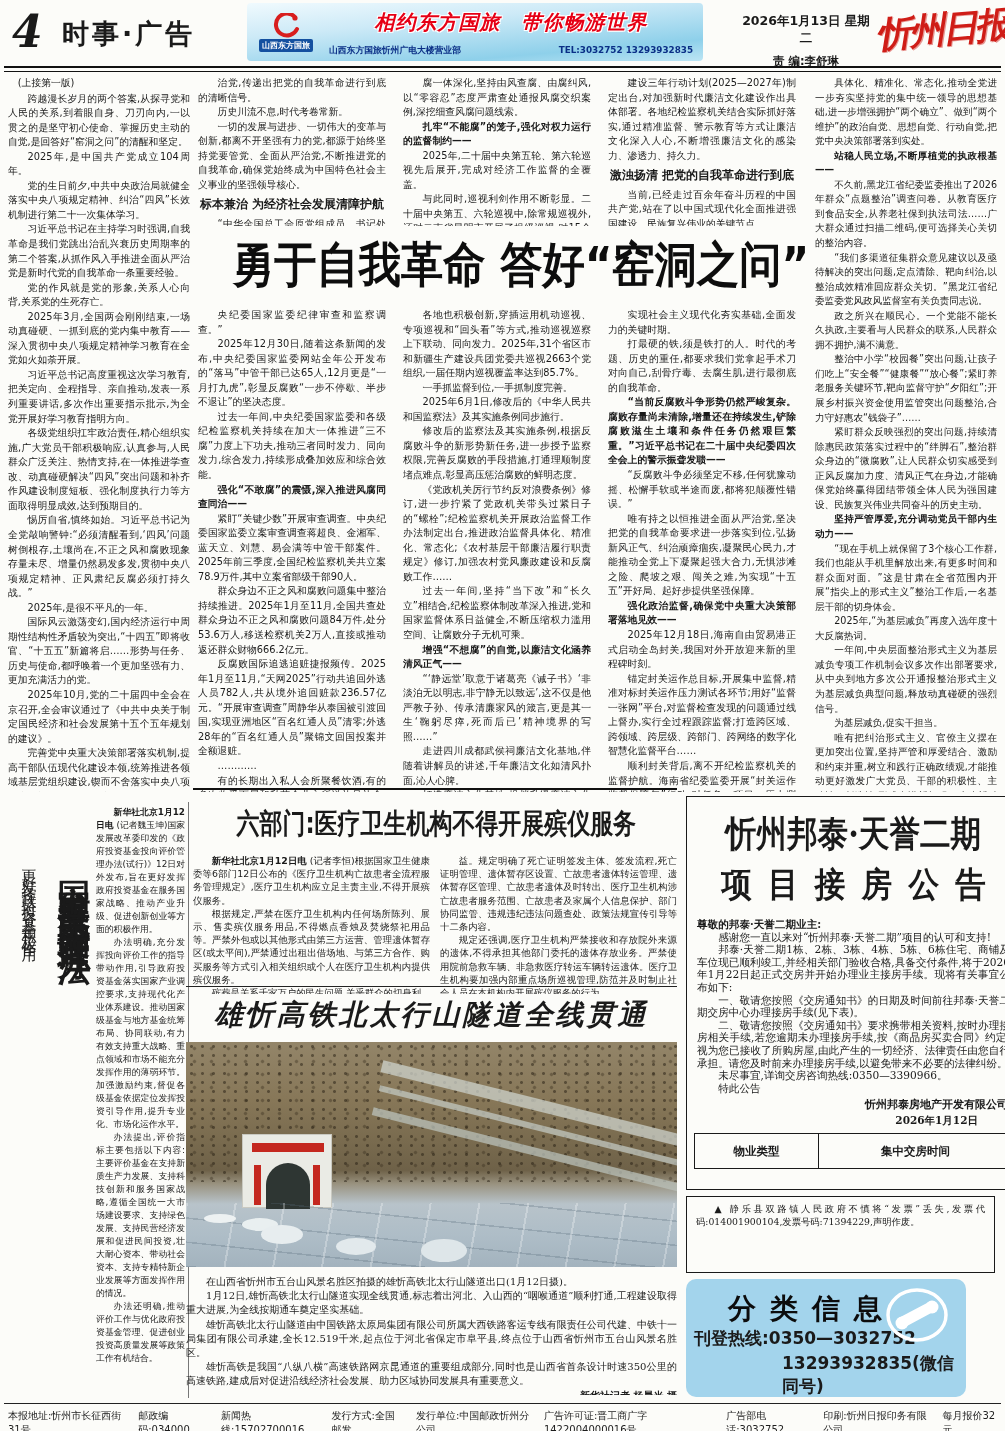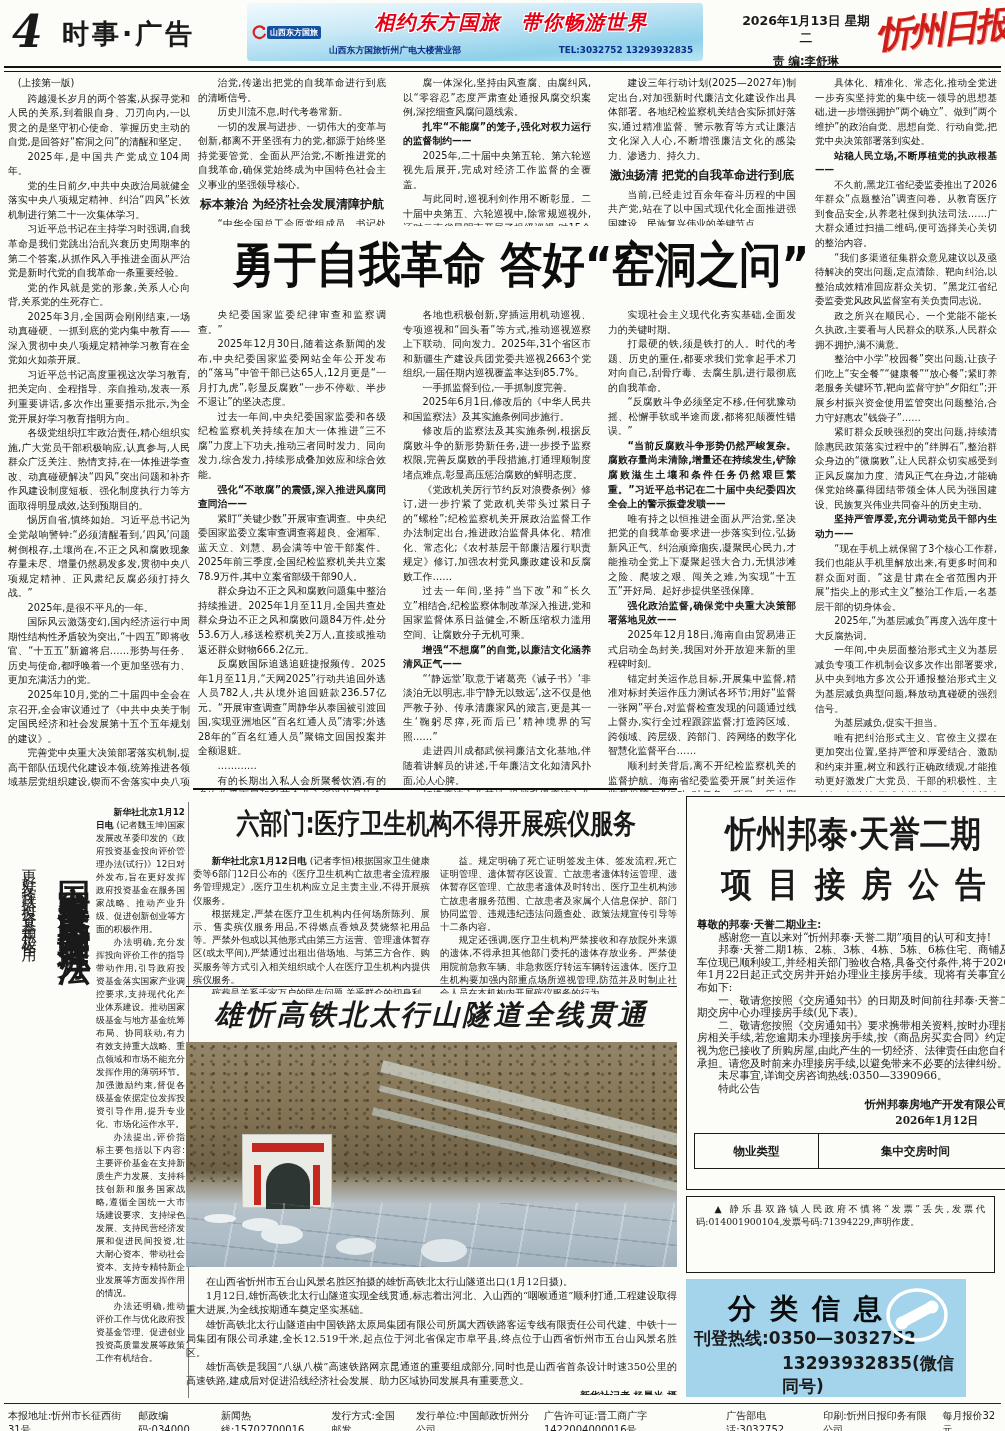--- a/index.html
+++ b/index.html
@@ -11,21 +11,21 @@
   }
   .abs { position:absolute; }
 
   
   #pageno { left:12px; top:6px; font-size:44px; font-weight:900; font-style:italic;
             font-family:"DejaVu Serif","Liberation Serif",serif; }
   #section-title { left:62px; top:16px; font-size:27px; font-weight:900; letter-spacing:3px; }
   #ad-banner { left:247px; top:3px; width:456px; height:58px; border-radius:4px;
     background:linear-gradient(175deg,#f0fafe 0%,#cdeaf7 35%,#8ed0ea 78%,#bce5f4 100%);
     display:flex; padding:4px 8px 3px 4px; gap:6px; }
-  #ad-logo { width:70px; display:flex; flex-direction:row; align-items:center; justify-content:center; }
+  #ad-logo { width:70px; display:flex; flex-direction:column; align-items:center; justify-content:center; }
   #ad-logo .lbl { background:#1450a0; color:#fff; font-size:8px; font-weight:bold;
     padding:1px 3px; border-radius:2px; white-space:nowrap; }
   #ad-right { flex:1; display:flex; flex-direction:column; justify-content:space-between; }
   #ad-slogan { font-size:20px; font-weight:900; font-style:italic; color:#e60015;
     text-align:center; letter-spacing:1px; white-space:nowrap; margin-top:2px;
     text-shadow:0 0 2px #fff,1px 1px 0 #fff,-1px -1px 0 #fff,1px -1px 0 #fff,-1px 1px 0 #fff; }
   #ad-bottom { display:flex; justify-content:space-between; font-size:8.8px;
     color:#0a2f86; font-weight:bold; padding:0 2px 1px 2px; }
   #date-block { left:740px; top:13px; width:132px; text-align:center; }
   #issue-date { font-size:12.5px; font-weight:bold; }
@@ -121,21 +121,21 @@
   #bt-table th { font-weight:bold; font-size:11.5px; }
   #bt-table .c1 { width:39%;margin-left:36px; }
 
   
   #loss { left:686px; top:1196px; width:309px; height:77px; border:1.6px solid #1a1a1a; overflow:hidden; }
   #loss-title { text-align:center; font-size:17px; font-weight:900; margin-top:7px; letter-spacing:3px; }
   #loss-body { padding:5px 9px 0; font-size:9.3px; line-height:13px; text-indent:2em; text-align:justify;
     font-family:"DejaVu Serif","Liberation Serif",serif; }
 
   
-  #classified { left:686px; top:1279px; width:280px; height:118px; background:#a3d4ec; overflow:hidden; }
+  #classified { left:686px; top:1279px; width:280px; height:118px; background:#a3d4ec; overflow:hidden;border-radius:10px; }
   #cl-title { position:absolute; left:42px; top:11px; font-size:28px; font-weight:900;
     letter-spacing:14px; color:#0c0c0c; }
   #cl-icon { position:absolute; right:16px; top:7px; }
   .cl-line1 { margin:48px 0 0 8px; font-size:17px; font-weight:bold; }
   .cl-line2 { margin:2px 0 0 96px; font-size:17px; font-weight:bold; }
 
   
   #footer-rule { left:4px; top:1403px; width:997px; height:0; border-top:1.2px solid #222; }
   #footer { left:8px; top:1409px; width:989px; display:flex; justify-content:space-between;
     font-size:10px; color:#1d1d1d;gap:12px; }
@@ -248,22 +248,22 @@
           <p class="para lead">增强“不想腐”的自觉,以廉洁文化涵养清风正气——</p>
           <p class="para">“‘静远堂’取意于诸葛亮《诫子书》‘非淡泊无以明志,非宁静无以致远’,这不仅是他严教子孙、传承清廉家风的箴言,更是其一生‘鞠躬尽瘁,死而后已’精神境界的写照……”</p>
           <p class="para">走进四川成都武侯祠廉洁文化基地,伴随着讲解员的讲述,千年廉洁文化如清风扑面,沁人心脾。</p>
           <p class="para">打造廉洁文化基地,提档升级廉洁文化点位,将廉洁元素融入名人故居、图书馆、博物馆等公共文化场所中……近年来,四川成都将新时代廉洁文化建设作为一体推进“三不腐”的基础性工程来抓,着力构建廉洁文化阵地集群,厚植崇廉尚洁文化土壤。</p>
         </div>
     </div>
     <div class="ncol cont" id="col4b">
       <div>
           <p class="para">实现社会主义现代化夯实基础,全面发力的关键时期。</p>
           <p class="para">打最硬的铁,须是铁打的人。时代的考题、历史的重任,都要求我们党拿起手术刀对向自己,刮骨疗毒、去腐生肌,进行最彻底的自我革命。</p>
+          <p class="para lead">“当前反腐败斗争形势仍然严峻复杂。腐败存量尚未清除,增量还在持续发生,铲除腐败滋生土壤和条件任务仍然艰巨繁重。”习近平总书记在二十届中央纪委四次全会上的警示振聋发聩——</p>
           <p class="para">“反腐败斗争必须坚定不移,任何犹豫动摇、松懈手软或半途而废,都将犯颠覆性错误。”</p>
-          <p class="para lead">“当前反腐败斗争形势仍然严峻复杂。腐败存量尚未清除,增量还在持续发生,铲除腐败滋生土壤和条件任务仍然艰巨繁重。”习近平总书记在二十届中央纪委四次全会上的警示振聋发聩——</p>
           <p class="para">唯有持之以恒推进全面从严治党,坚决把党的自我革命要求进一步落实到位,弘扬新风正气、纠治顽瘴痼疾,凝聚民心民力,才能推动全党上下凝聚起强大合力,无惧涉滩之险、爬坡之艰、闯关之难,为实现“十五五”开好局、起好步提供坚强保障。</p>
           <p class="para lead">强化政治监督,确保党中央重大决策部署落地见效——</p>
           <p class="para">2025年12月18日,海南自由贸易港正式启动全岛封关,我国对外开放迎来新的里程碑时刻。</p>
           <p class="para">锚定封关运作总目标,开展集中监督,精准对标封关运作压力测试各环节;用好“监督一张网”平台,对监督检查发现的问题通过线上督办,实行全过程跟踪监督;打造跨区域、跨领域、跨层级、跨部门、跨网络的数字化智慧化监督平台……</p>
           <p class="para">顺利封关背后,离不开纪检监察机关的监督护航。海南省纪委监委开展“封关运作监督保障年”行动,对任务、项目、压力测试“三张清单”实施全流程、全方位、立体化监督检查,推动海南自贸港建设扬帆起航。</p>
         </div>
     </div>
 
     <div class="ncol cont" id="col5">
       <div>

